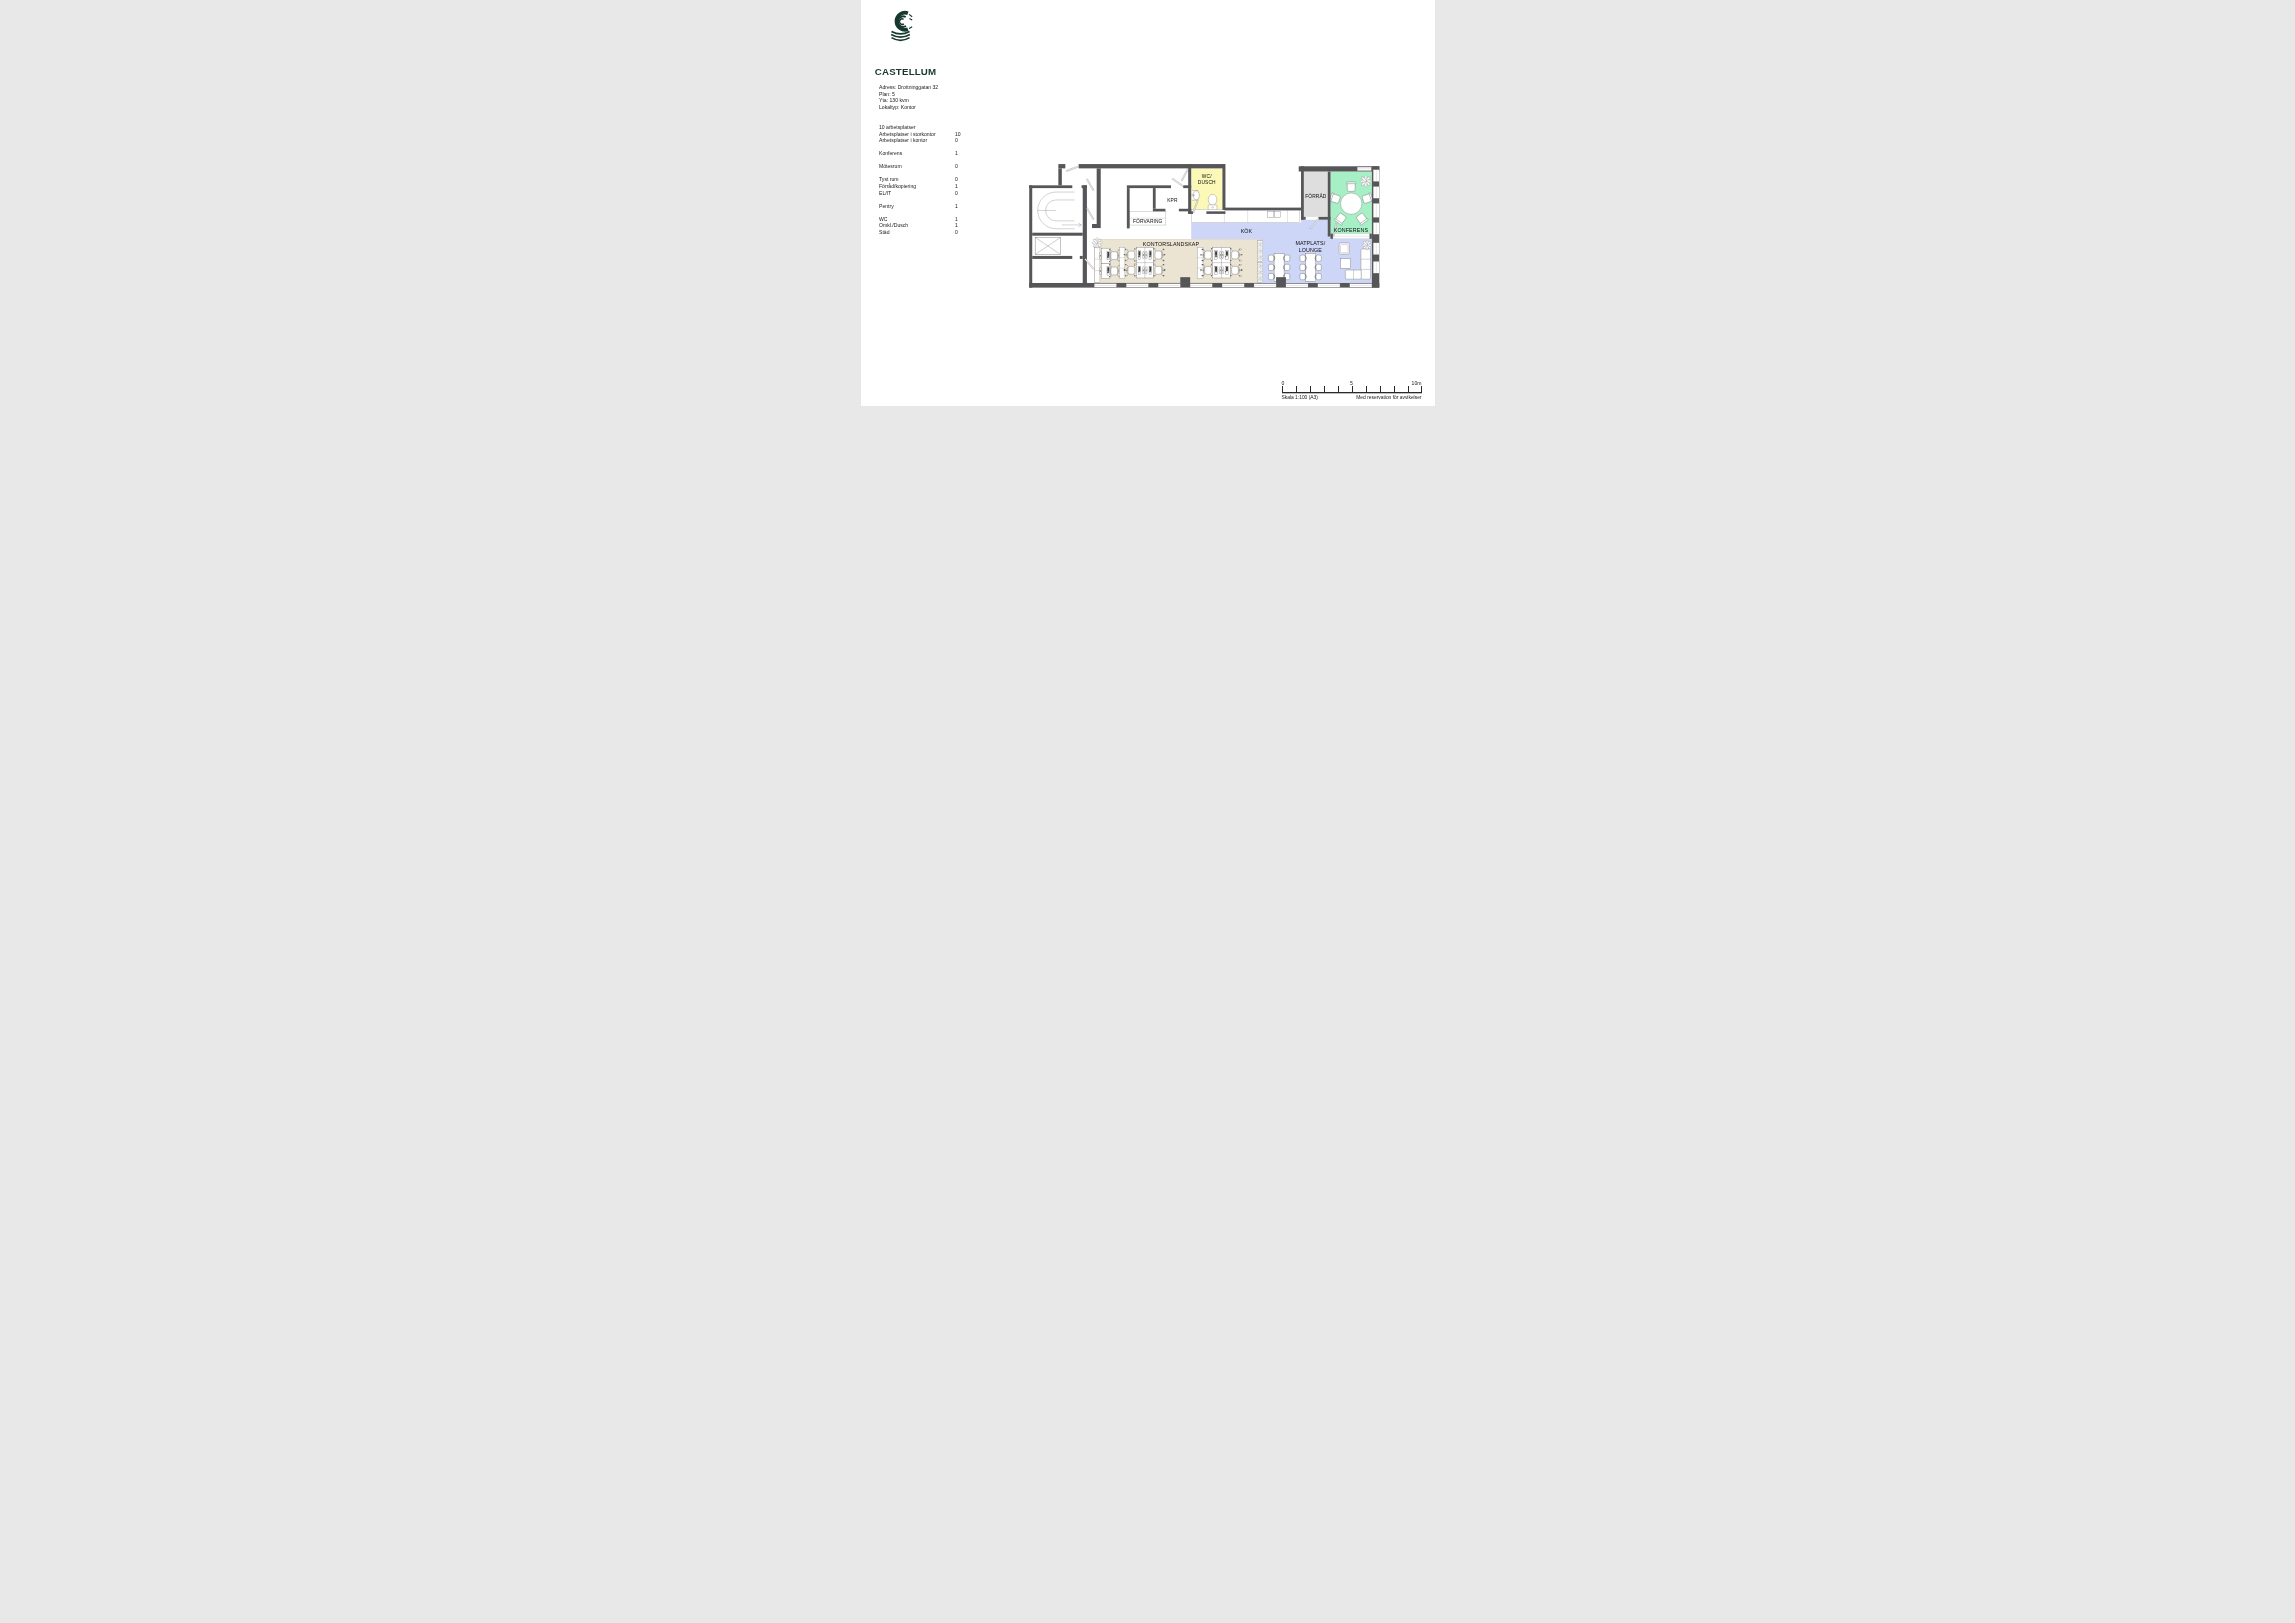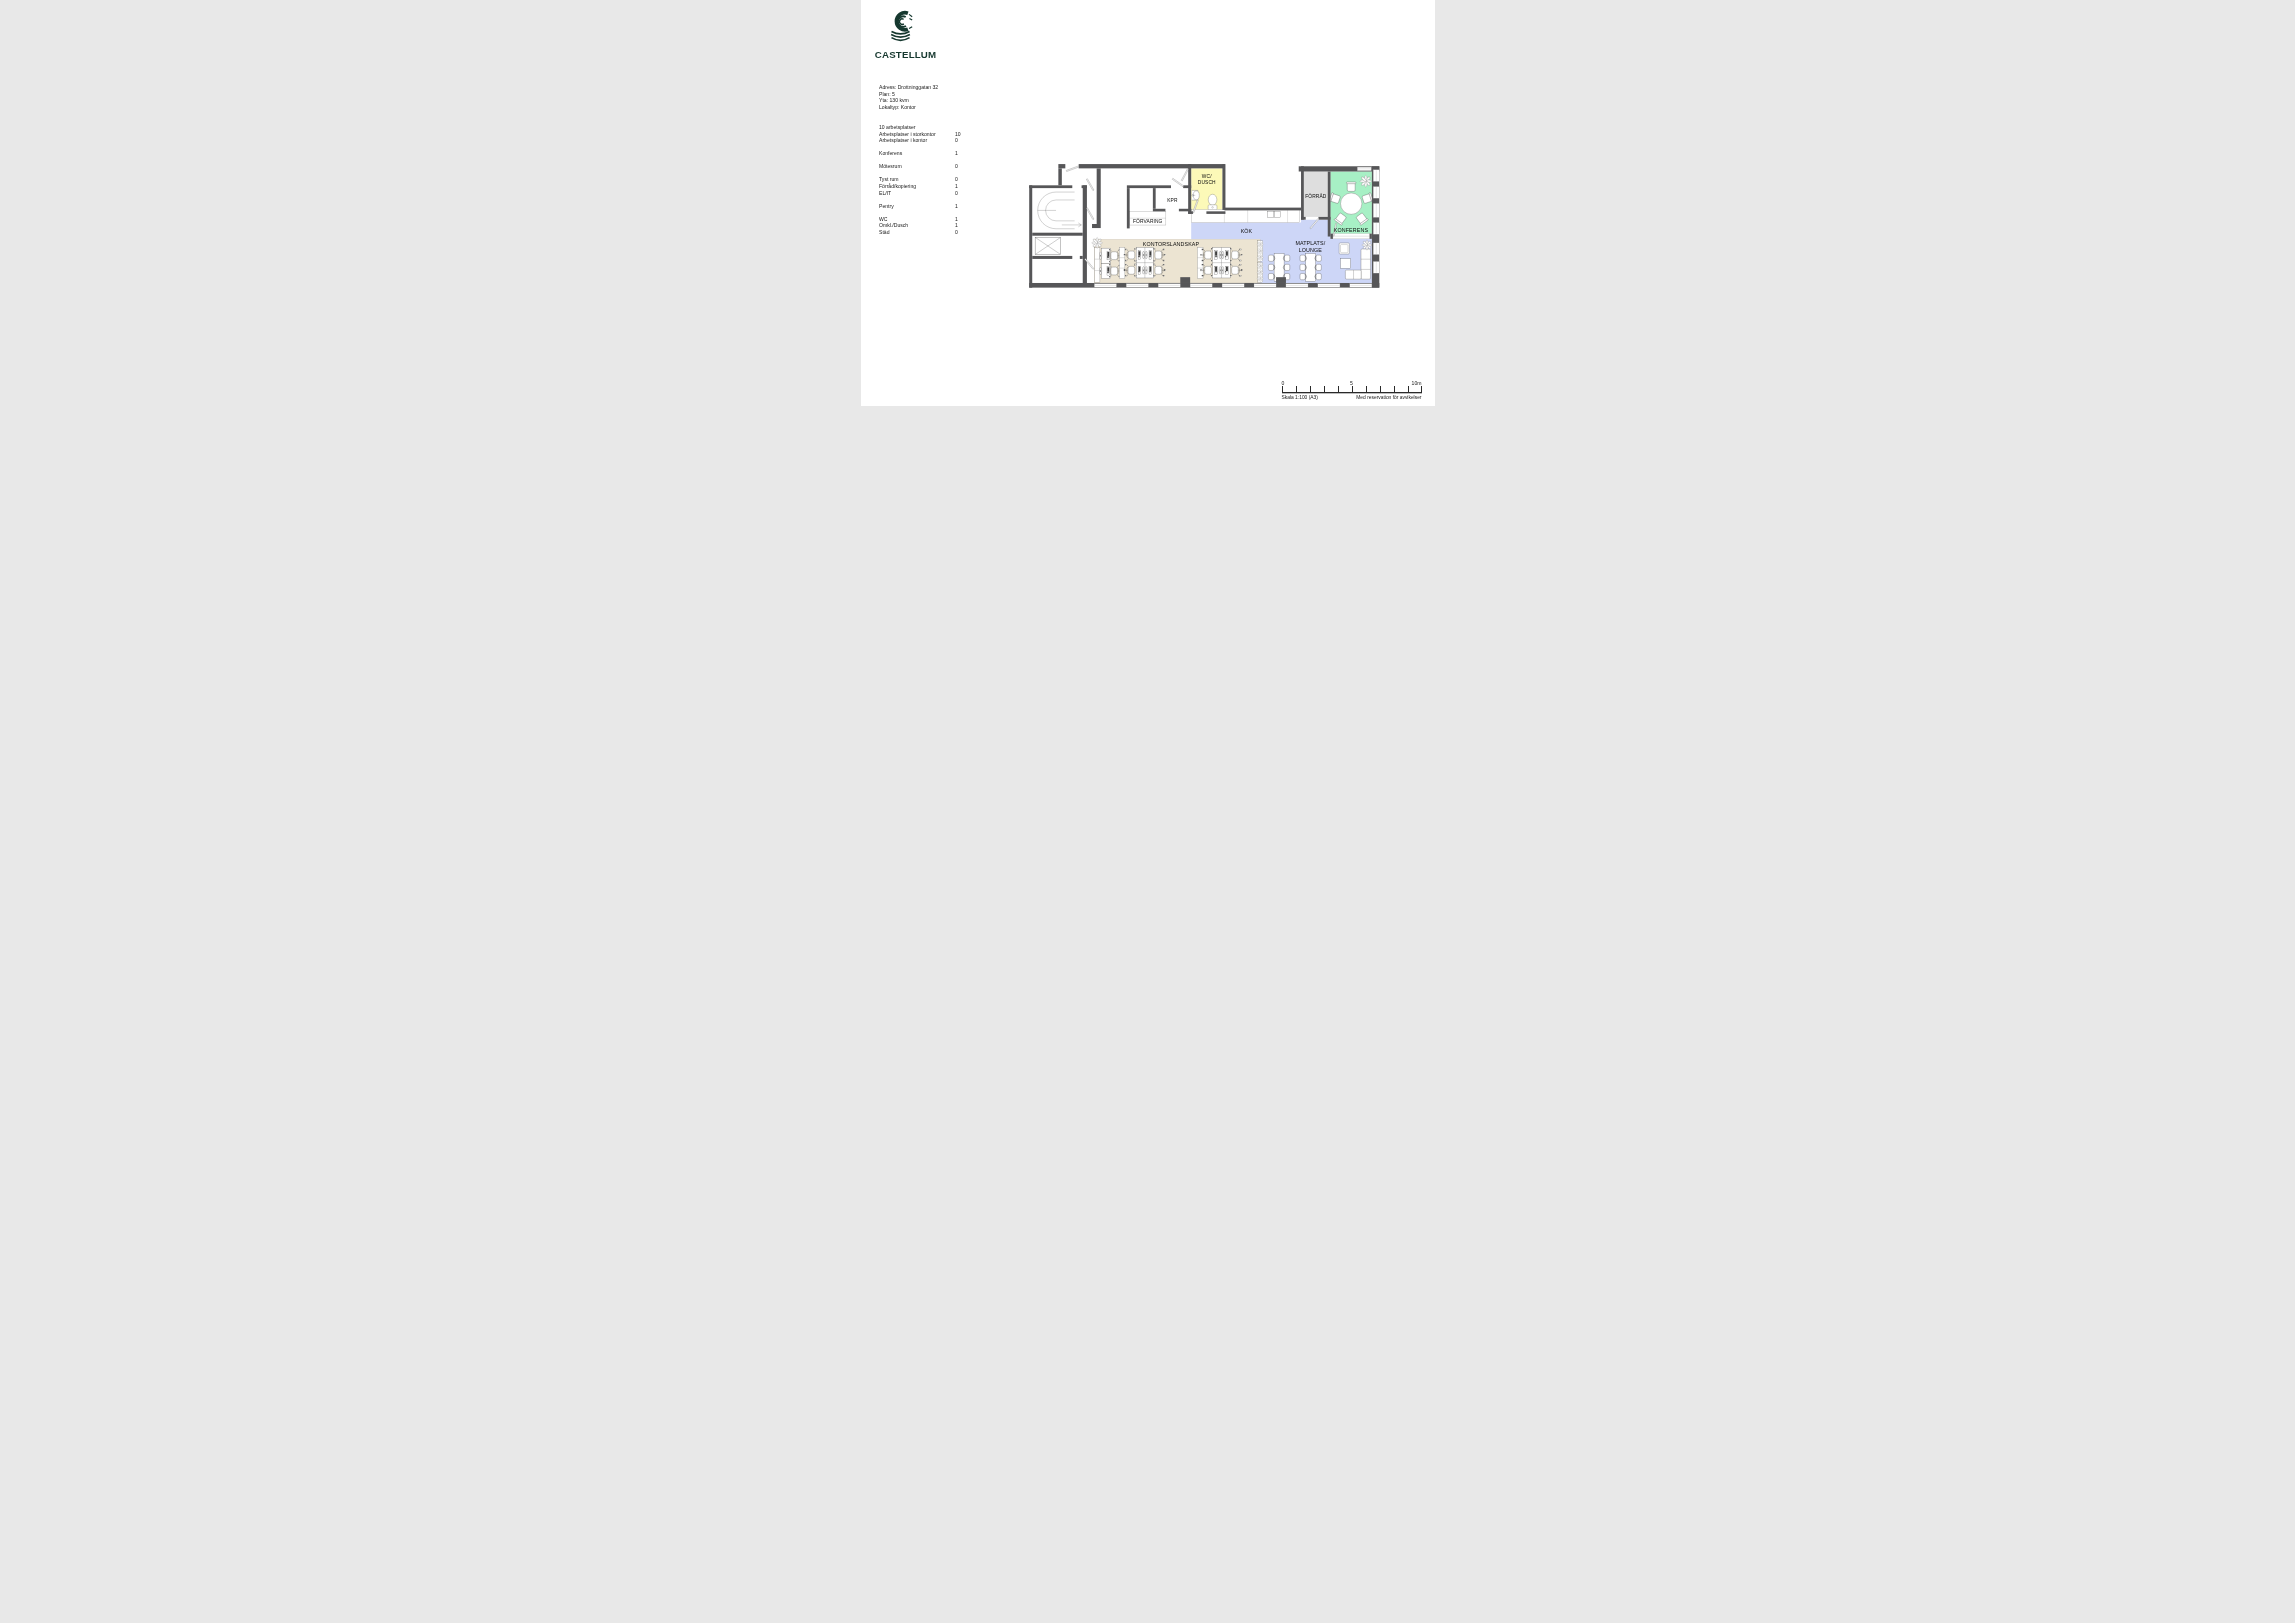--- a/index.html
+++ b/index.html
@@ -7,21 +7,21 @@
   * { margin:0; padding:0; box-sizing:border-box; }
   body { background:#e8e8e8; font-family:"Liberation Sans","DejaVu Sans",sans-serif; }
   .page {
     position:relative; width:574px; height:406px; background:#ffffff;
     margin:0 auto; overflow:hidden; color:var(--ink);
   }
   
   .brand { position:absolute; left:14.3px; top:7.4px; width:74px; }
   .brand-mark { display:block; margin-left:12px; width:28px; height:38px; }
   .brand-word {
-    margin-top:4px; font-size:9.7px; font-weight:700; letter-spacing:0.2px;
+    margin-top:21px; font-size:9.7px; font-weight:700; letter-spacing:0.2px;
     color:var(--brand); white-space:nowrap;
   }
   
   .address { position:absolute; left:18.5px; top:84px; font-size:5.1px; line-height:6.6px; }
   
   .stats { position:absolute; left:18.5px; top:124px; width:116px; font-size:5.1px; }
   .stat-row { position:relative; height:6.6px; line-height:6.6px; white-space:nowrap; }
   .stat-value { position:absolute; left:76px; top:0; }
   .stat-group { margin-bottom:6.5px; }
   

